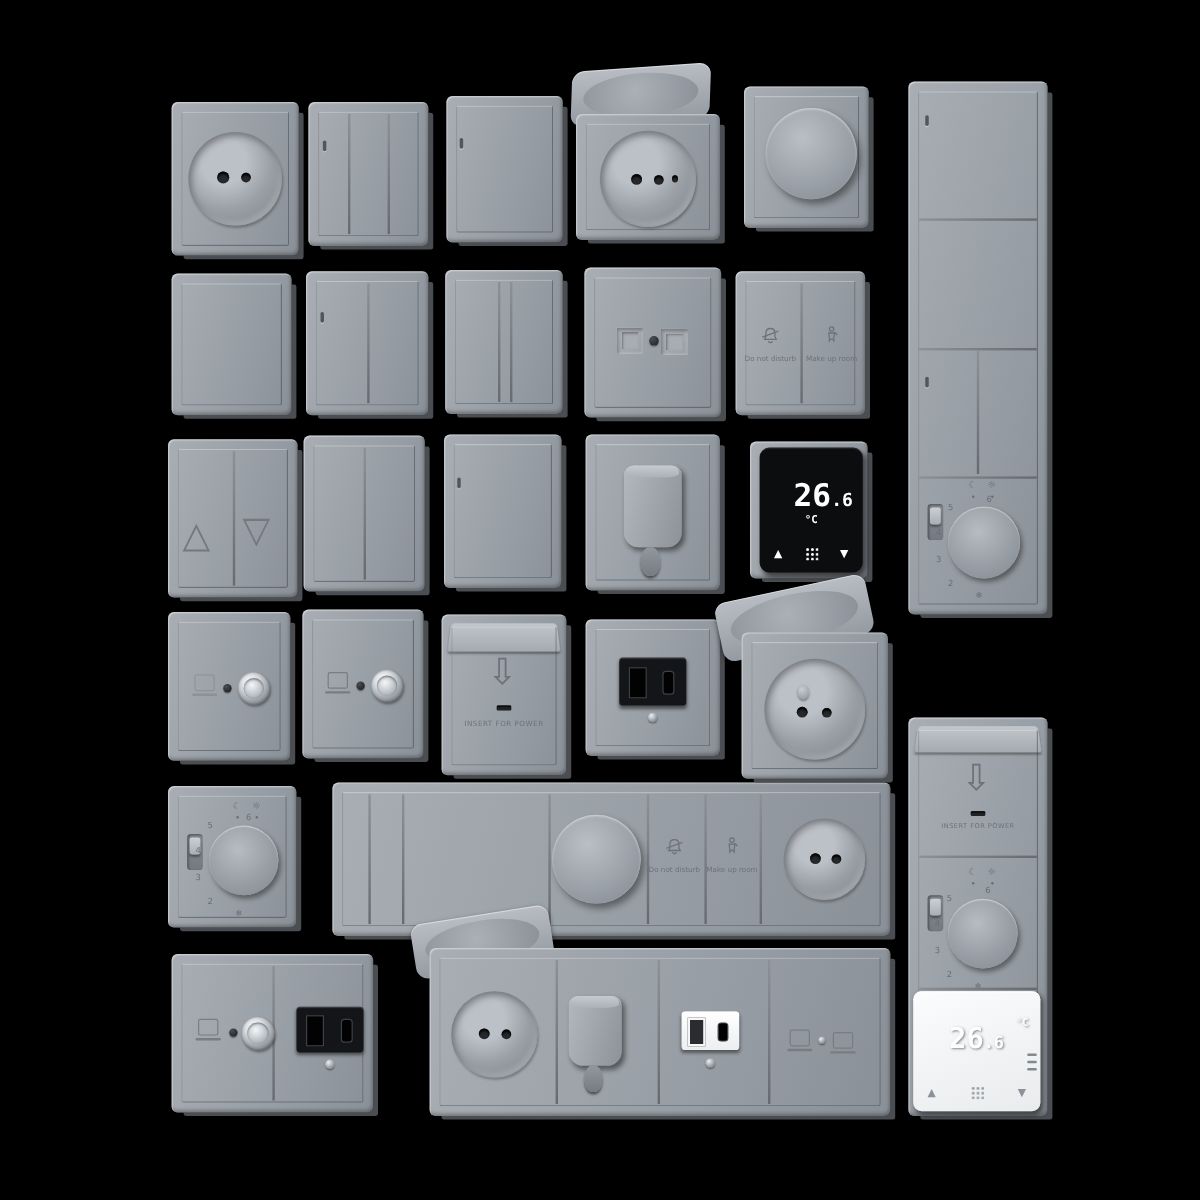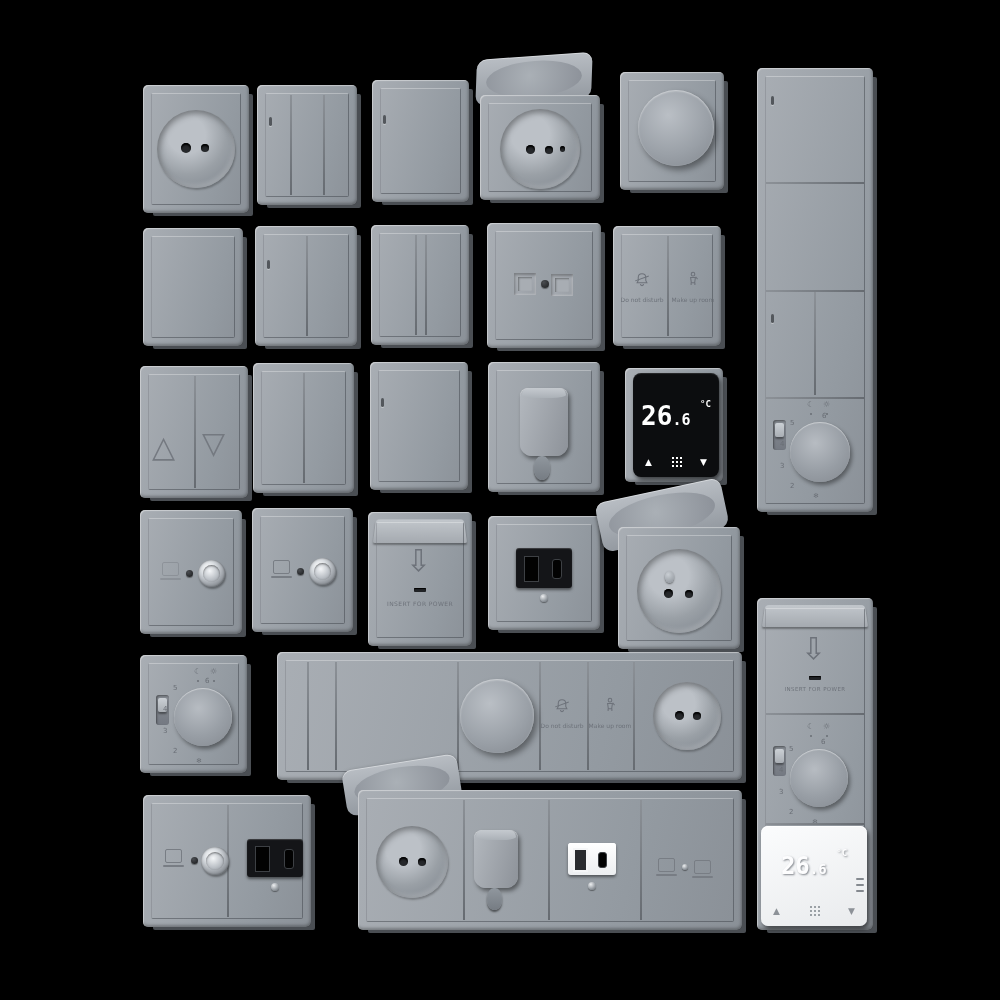--- a/index.html
+++ b/index.html
@@ -63,21 +63,21 @@
         transform:perspective(90px) rotateX(14deg);transform-origin:bottom;
         box-shadow:0 2px 2px rgba(0,0,0,.35);}
   .led{position:absolute;background:#212326;border-radius:1px;box-shadow:inset 0 1px 1px #000;}
   .etext{position:absolute;font-size:6px;letter-spacing:.4px;color:#6d727a;text-align:center;}
   .btext{position:absolute;font-size:6px;color:#6d727a;text-align:center;line-height:7px;}
   .tri-outline{position:absolute;color:#747980;font-size:30px;line-height:30px;}
   .tface{position:absolute;background:#0c0d0f;border-radius:8px;
          box-shadow:inset 0 1px 1px rgba(255,255,255,.12),2px 3px 4px rgba(0,0,0,.6);}
   .tdisp{position:absolute;left:0;right:0;top:26px;text-align:center;color:#fff;
          font-family:"DejaVu Sans Mono","Liberation Mono",monospace;font-weight:bold;}
-  .tint{font-size:26px;} .tdec{font-size:15px;} .tdeg{font-size:9px;vertical-align:18px;}
+  .tint{font-size:26px;margin-left:20px;} .tdec{font-size:15px;} .tdeg{font-size:9px;vertical-align:18px;}
   .tbottom{position:absolute;left:12px;right:12px;bottom:10px;display:flex;justify-content:space-between;align-items:center;}
   .tarrow{font-size:9px;color:#fff;}
   .dots9{width:11px;height:11px;background-image:radial-gradient(#fff 1px,transparent 1.3px);background-size:4px 4px;}
   .wface{position:absolute;background:linear-gradient(160deg,#fbfcfd,#e9ebed);border-radius:7px;
          box-shadow:2px 3px 4px rgba(0,0,0,.55),inset 0 1px 0 #fff;}
   .wface .tdisp{color:#fdfdfe;text-shadow:1px 1px 2px rgba(125,130,136,.95);}
   .wface .tarrow{color:#8d9298;} .wface .dots9{background-image:radial-gradient(#9aa0a5 1px,transparent 1.3px);}
   .vent{position:absolute;width:8px;height:2px;background:#84898f;border-radius:1px;}
   .dmark{position:absolute;font-size:7px;color:#696e75;}
   .dsym{position:absolute;font-size:8px;color:#696e75;}

